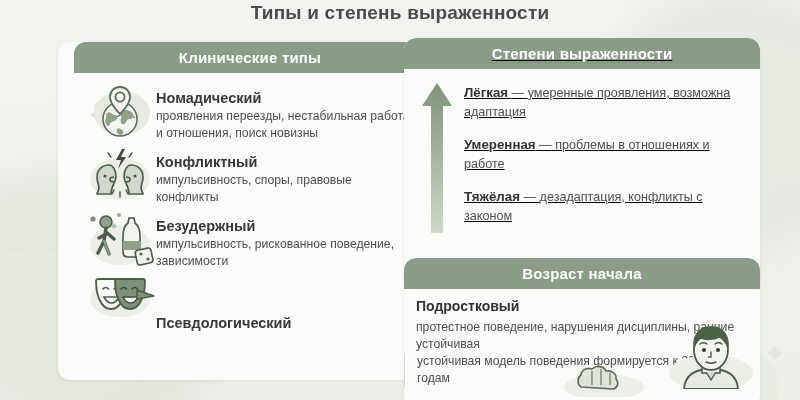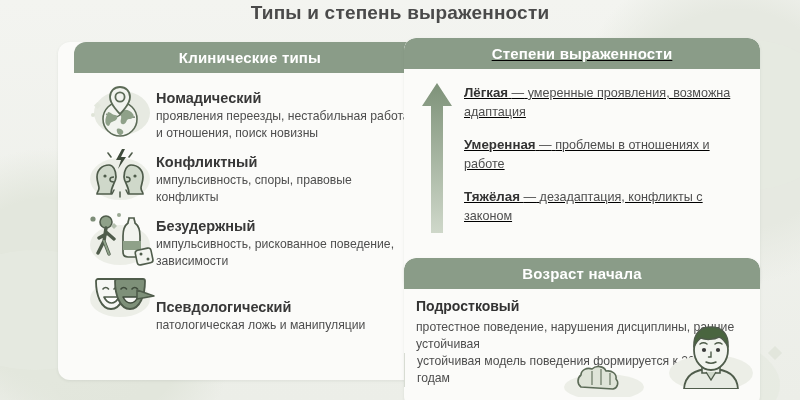--- a/index.html
+++ b/index.html
@@ -254,21 +254,20 @@
             <path d="M19 18c1.5-2 4-2 5.5 0M30 18c1.5-2 4-2 5.5 0" stroke="#4f5c4b" stroke-width="1.6" fill="none" stroke-linecap="round"></path>
             <path d="M20 26c2 4 5 6 7.5 6s5.5-2 7.5-6z" fill="#ffffff" stroke="#4f5c4b" stroke-width="1.7" stroke-linejoin="round"></path>
             <path d="M33 8h26c1 0 2 1 2 2 0 14-5 28-15 28S31 24 31 10c0-1 1-2 2-2z" fill="#7e9079" stroke="#4f5c4b" stroke-width="1.8"></path>
             <path d="M37 18c1.5-2 4-2 5.5 0M48 18c1.5-2 4-2 5.5 0" stroke="#3f4b3c" stroke-width="1.6" fill="none" stroke-linecap="round"></path>
             <path d="M39 26c2 4 5 6 7.5 6s5.5-2 7.5-6z" fill="#f6f7f4" stroke="#3f4b3c" stroke-width="1.5" stroke-linejoin="round"></path>
             <path d="M53 19l17 6-17 3z" fill="#7e9079" stroke="#4f5c4b" stroke-width="1.6" stroke-linejoin="round"></path>
           </svg>
         </div>
         <div class="type-text">
           <div class="type-name">Псевдологический</div>
-          <div class="type-desc">патологическая ложь и манипуляции</div>
         </div>
       </div>
 
     </div>
   </div>
 
   <div class="card" id="card-severity">
     <div class="card-head">
       <span>Степени выраженности</span>
     </div>

